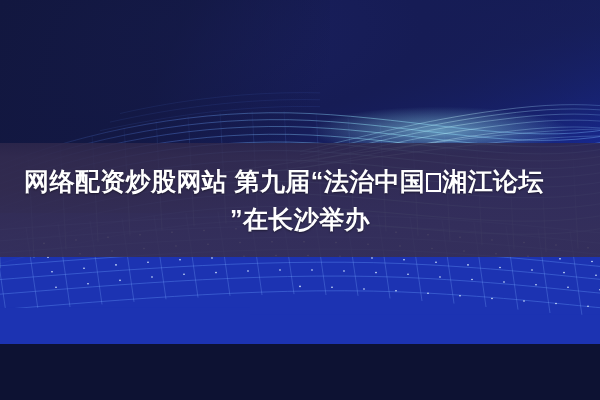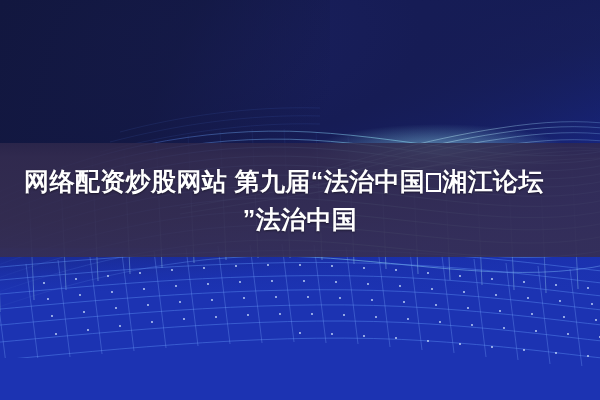--- a/index.html
+++ b/index.html
@@ -5,21 +5,21 @@
   * { margin:0; padding:0; box-sizing:border-box; }
 
   html, body {
     width:600px; height:400px;
     overflow:hidden;
     background:#0d1233;
   }
 
   #stage {
     position:relative;
-    width:600px; height:400px;
+    width:600px; height:344px;
     overflow:hidden;
     font-family:"Liberation Sans","DejaVu Sans",sans-serif;
   }
 
   
   .bg-base {
     position:absolute; inset:0;
     background:
       radial-gradient(ellipse 150% 90% at 18% 8%, #1b2160 0%, #161c55 35%, rgba(20,26,80,0) 70%),
       linear-gradient(168deg,
@@ -304,16 +304,16 @@
 
       <rect x="0" y="366" width="600" height="34" fill="#1c33b2"></rect>
       <rect x="0" y="358" width="250" height="42" fill="#1c33b2"></rect>
     </svg>
   </div>
 
   <div class="title-band"></div>
 
   <div class="headline">
     <div class="headline-line l1"><span>网络配资炒股网站 第九届“法治中国</span><span class="tofu"></span><span>湘江论坛</span></div>
-    <div class="headline-line l2">”法治中国</div>
+    <div class="headline-line l2">”在长沙举办</div>
   </div>
 
 </div>
 
 </body></html>

